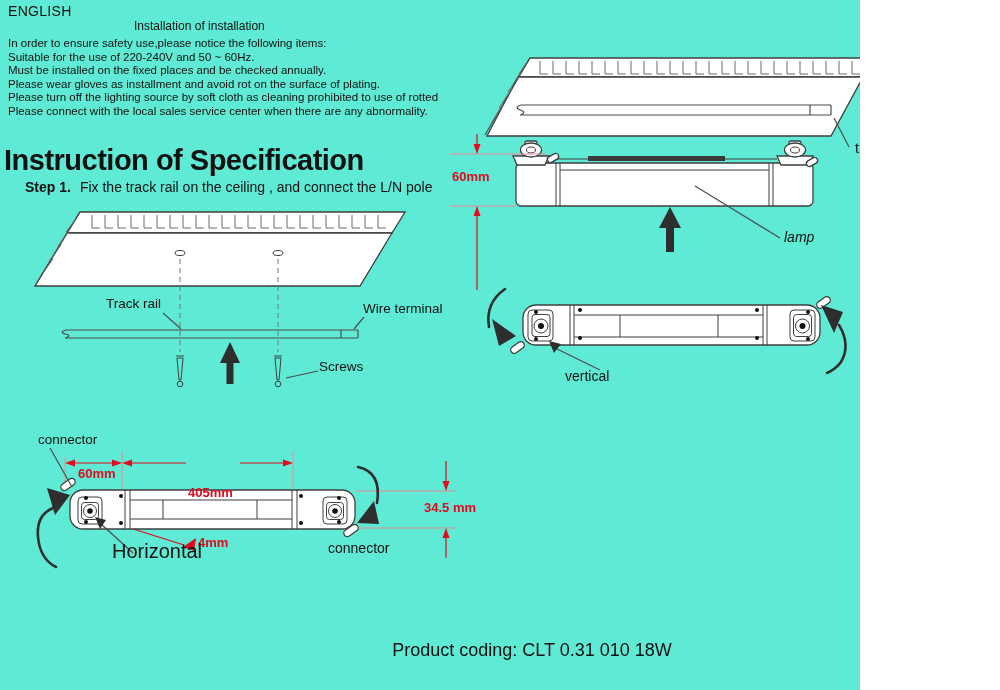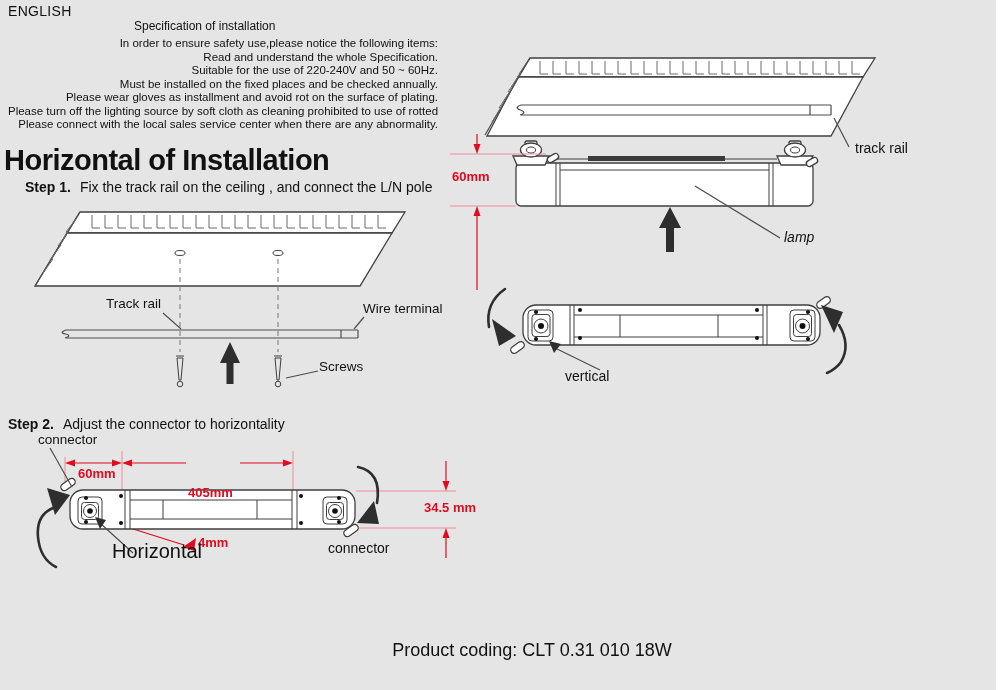--- a/index.html
+++ b/index.html
@@ -1,22 +1,22 @@
 <!DOCTYPE html>
 <html><head>
 <meta charset="utf-8">
 <style>
   html,body{margin:0;padding:0;background:#fff;}
-  .page{position:relative;width:996px;height:690px;background:#e5e5e5;overflow:hidden;
+  .page{position:relative;width:860px;height:690px;background:#5eead4;overflow:hidden;
         font-family:"Liberation Sans", sans-serif;color:#111;}
   .abs{position:absolute;white-space:nowrap;}
   .english{left:8px;top:3px;font-size:14px;letter-spacing:.3px;}
   .spec-title{left:134px;top:19px;font-size:12px;}
   .notices{left:8px;top:37px;width:430px;overflow:hidden;}
-  .notices div{font-size:11.5px;line-height:13.5px;white-space:nowrap;text-align:right;}
+  .notices div{font-size:11.5px;line-height:13.5px;white-space:nowrap;}
   .main-title{left:4px;top:144px;font-size:29px;font-weight:bold;letter-spacing:-.5px;}
   .step-head{font-size:14px;}
   .step-head b{margin-right:9px;}
   .step1-head{left:8px;top:179px;margin-left:17px;}
   .step2-head{left:8px;top:416px;}
   .step3-head{left:436px;top:8px;font-size:15px;}
   .lbl{font-size:13.5px;}
   .dim{font-size:13px;font-weight:700;color:#e20a1e;}
   .product{left:0;top:640px;width:1000px;text-align:center;font-size:18px;padding-left:32px;}
   svg{position:absolute;left:0;top:0;}
@@ -189,39 +189,35 @@
       <path class="arrtail" d="M839,325 Q851,345 841,362 Q836,369 827,373"></path>
     </g>
 
     <g>
       <path class="ln" d="M555,348 L600,370"></path>
       <polygon class="blk" points="549,341 561,344 554,353"></polygon>
     </g>
   </svg>
 
   <div class="abs english">ENGLISH</div>
-  <div class="abs spec-title">Specification of installation</div>
+  <div class="abs spec-title">Installation of installation</div>
 
   <div class="abs notices">
     <div>In order to ensure safety use,please notice the following items:</div>
-    <div>Read and understand the whole Specification.</div>
     <div>Suitable for the use of 220-240V and 50 ~ 60Hz.</div>
     <div>Must be installed on the fixed places and be checked annually.</div>
     <div>Please wear gloves as installment and avoid rot on the surface of plating.</div>
     <div>Please turn off the lighting source by soft cloth as cleaning prohibited to use of rotted detergent.</div>
     <div>Please connect with the local sales service center when there are any abnormality.</div>
   </div>
 
-  <div class="abs main-title">Horizontal of Installation</div>
+  <div class="abs main-title">Instruction of Specification</div>
 
   <div class="abs step-head step1-head">
     <b>Step 1.</b><span>Fix the track rail on the ceiling , and connect the L/N pole</span>
-  </div>
-  <div class="abs step-head step2-head">
-    <b>Step 2.</b><span>Adjust the connector to horizontality</span>
   </div>
 
   <div class="abs lbl" style="left:106px;top:296px;">Track rail</div>
   <div class="abs lbl" style="left:331px;top:301px;margin-left:32px;">Wire terminal</div>
   <div class="abs lbl" style="left:319px;top:359px;">Screws</div>
 
   <div class="abs lbl" style="left:38px;top:432px;">connector</div>
   <div class="abs dim" style="left:78px;top:466px;">60mm</div>
   <div class="abs dim" style="left:188px;top:453px;margin-top:32px;">405mm</div>
   <div class="abs dim" style="left:424px;top:500px;">34.5 mm</div>

